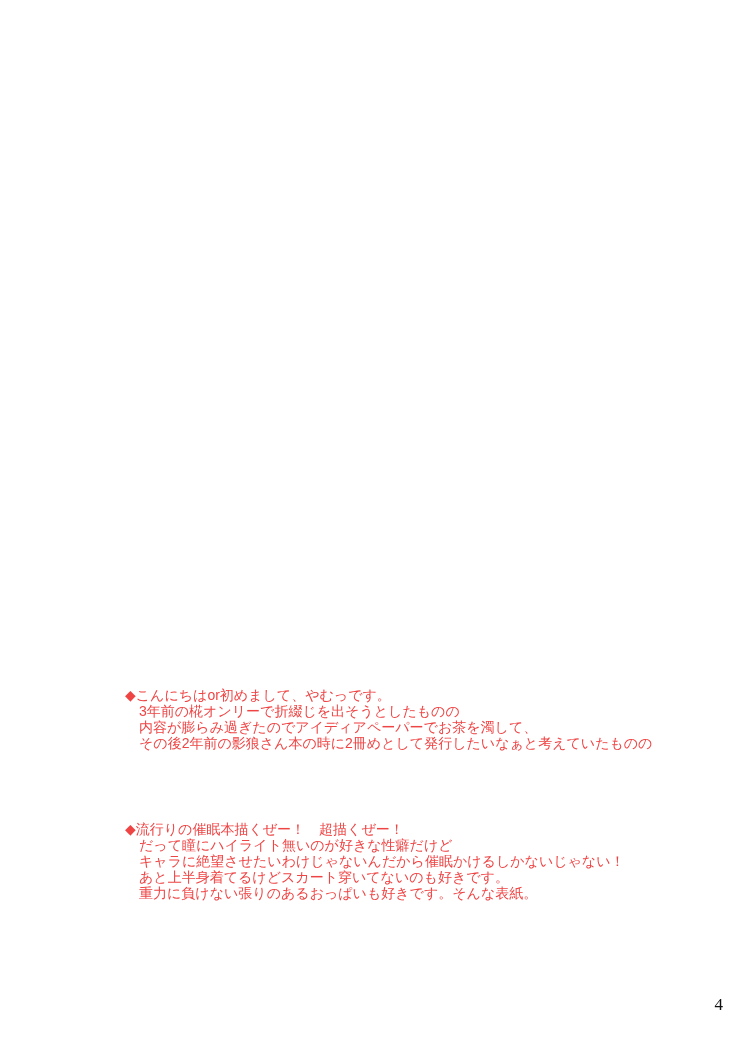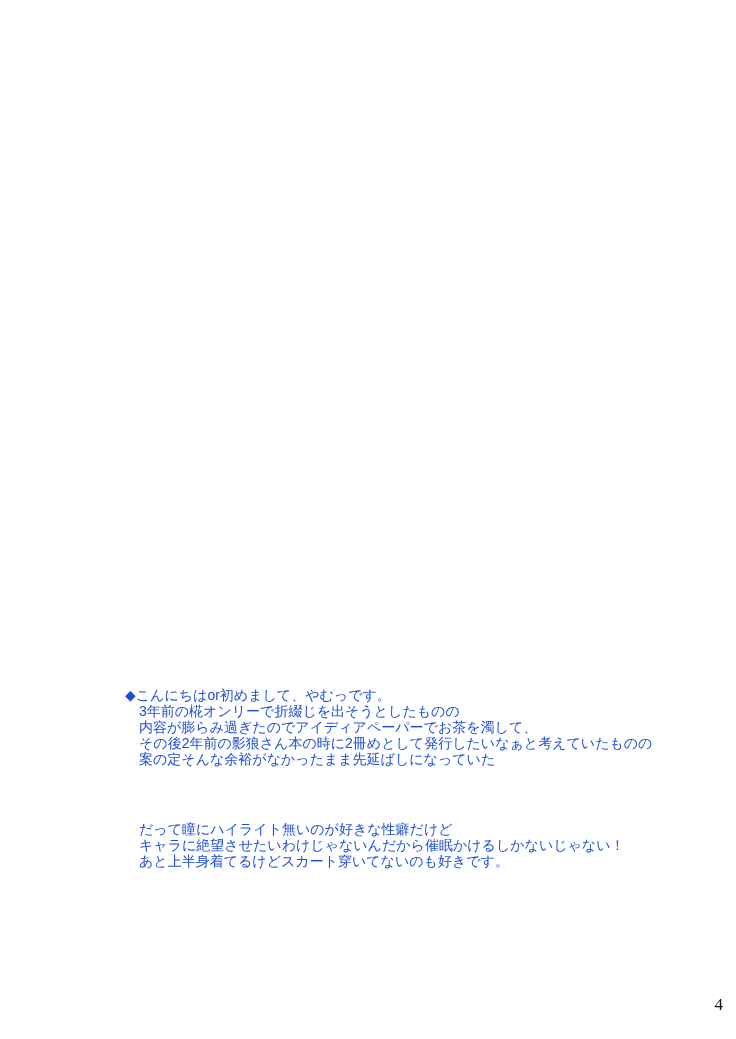--- a/index.html
+++ b/index.html
@@ -11,21 +11,21 @@
     position: relative;
     width: 736px;
     height: 1039px;
     background: #ffffff;
     overflow: hidden;
   }
   .text-block {
     position: absolute;
     left: 139px;
     width: 560px;
-    color: #1d4ed8;
+    color: #ef4444;
     font-family: "Liberation Sans", "DejaVu Sans", sans-serif;
     font-size: 14px;
     line-height: 16px;
     letter-spacing: 0px;
   }
   .text-block .line {
     white-space: pre;
   }
   .text-block .line.bullet {
     text-indent: -14px; 
@@ -45,24 +45,25 @@
 </head>
 <body>
 
 <div class="page">
 
   <div class="text-block para1">
     <div class="line bullet">◆こんにちはor初めまして、やむっです。</div>
     <div class="line">3年前の椛オンリーで折綴じを出そうとしたものの</div>
     <div class="line">内容が膨らみ過ぎたのでアイディアペーパーでお茶を濁して、</div>
     <div class="line">その後2年前の影狼さん本の時に2冊めとして発行したいなぁと考えていたものの</div>
-    <div class="line">案の定そんな余裕がなかったまま先延ばしになっていた</div>
   </div>
 
   <div class="text-block para2">
+    <div class="line bullet">◆流行りの催眠本描くぜー！　超描くぜー！</div>
     <div class="line">だって瞳にハイライト無いのが好きな性癖だけど</div>
     <div class="line">キャラに絶望させたいわけじゃないんだから催眠かけるしかないじゃない！</div>
     <div class="line">あと上半身着てるけどスカート穿いてないのも好きです。</div>
+    <div class="line">重力に負けない張りのあるおっぱいも好きです。そんな表紙。</div>
   </div>
 
   <div class="page-number">4</div>
 
 </div>
 
 </body></html>

